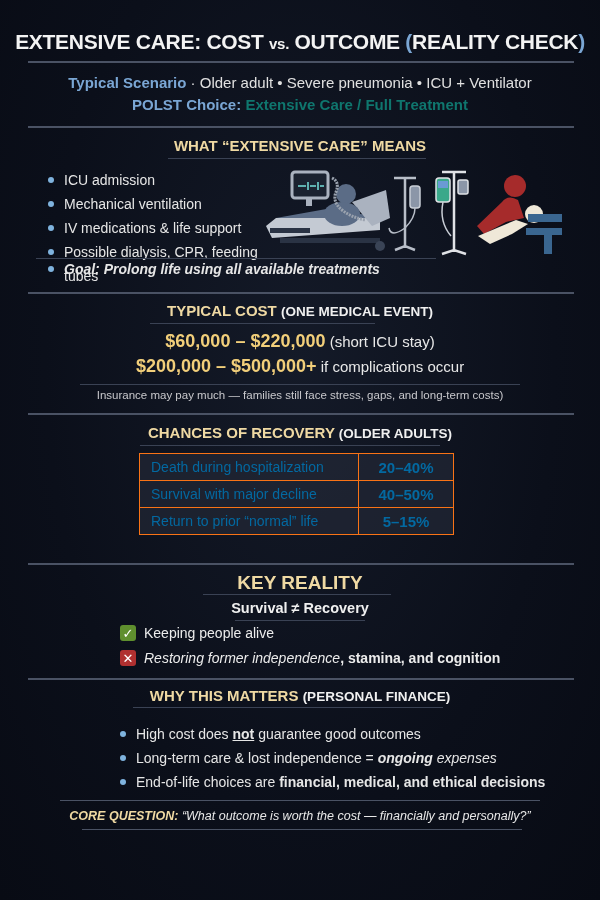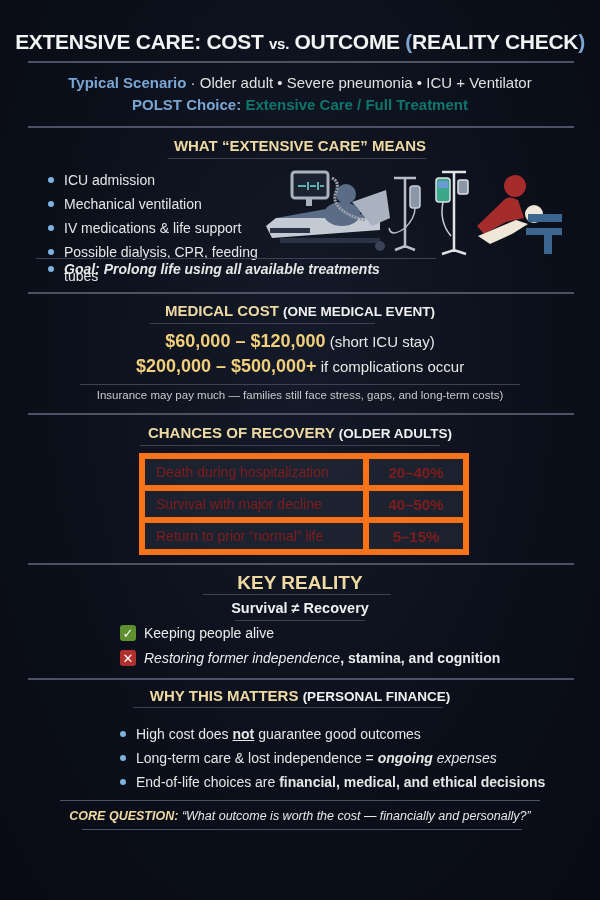--- a/index.html
+++ b/index.html
@@ -33,21 +33,21 @@
     background: #7fb3de;
   }
   .goal { font-style: italic; font-weight: bold; }
   .cost-line { left: 0; right: 0; text-align: center; font-size: 15px; color: #e8e8e8; }
   .cost-line .amt { color: #f2cf7a; font-weight: bold; font-size: 18px; }
   .note { left: 0; right: 0; text-align: center; font-size: 11.5px; color: #c8c8cc; }
   table.recovery {
     border-collapse: collapse; background: rgba(40,46,60,0.55);
     border: 1px solid #6b7282;
   }
-  table.recovery td { border: 6px solid #f97316; height: 24px; font-size: 14px; color: #7f1d1d; }
+  table.recovery td { border: 1px solid #f97316; height: 24px; font-size: 14px; color: #0369a1; }
   table.recovery td.lbl { width: 206px; padding-left: 11px; }
   table.recovery td.val { width: 92px; text-align: center; font-weight: bold; font-size: 15px; }
   .keyline { font-size: 14px; color: #ececec; display: flex; align-items: center; }
   .icon-box {
     width: 16px; height: 16px; border-radius: 3px; display: inline-flex; align-items: center; justify-content: center;
     color: #fff; font-weight: bold; font-size: 13px; margin-right: 8px;
   }
   .core { left: 0; right: 0; text-align: center; font-size: 12.5px; color: #e8e8e8; }
   .core .lbl { color: #efd9a3; font-weight: bold; font-style: italic; }
   .core .q { font-style: italic; }
@@ -122,26 +122,26 @@
     <path d="M216 68 L254 52 L266 56 L250 66 L228 76 Z" fill="#efe8d8"></path>
     <rect x="266" y="46" width="34" height="8" fill="#3a6690"></rect>
     <rect x="264" y="60" width="36" height="7" fill="#3a6690"></rect>
     <rect x="282" y="60" width="8" height="26" fill="#3a6690"></rect>
   </g>
 </svg>
 
 <div class="abs rule" style="left:28px; right:26px; top:292px;"></div>
 
 <div class="abs section-h" style="top:302px;">
-  <span>MEDICAL COST</span>
+  <span>TYPICAL COST</span>
   <span class="sub">(ONE MEDICAL EVENT)</span>
 </div>
 <div class="abs rule thin" style="left:150px; width:225px; top:323px;"></div>
 <div class="abs cost-line" style="top:331px;">
-  <span class="amt">$60,000 – $120,000</span>
+  <span class="amt">$60,000 – $220,000</span>
   <span>(short ICU stay)</span>
 </div>
 <div class="abs cost-line" style="top:356px;">
   <span class="amt">$200,000 – $500,000+</span>
   <span>if complications occur</span>
 </div>
 <div class="abs rule thin" style="left:80px; width:440px; top:384px;"></div>
 <div class="abs note" style="top:389px;">Insurance may pay much — families still face stress, gaps, and long-term costs)</div>
 <div class="abs rule" style="left:28px; right:26px; top:413px;"></div>
 

